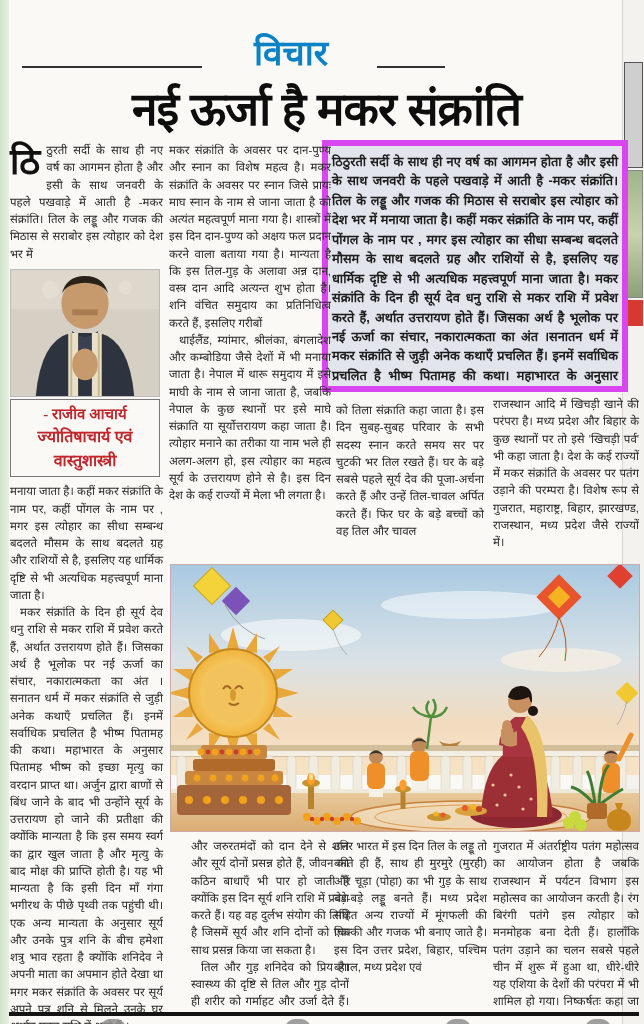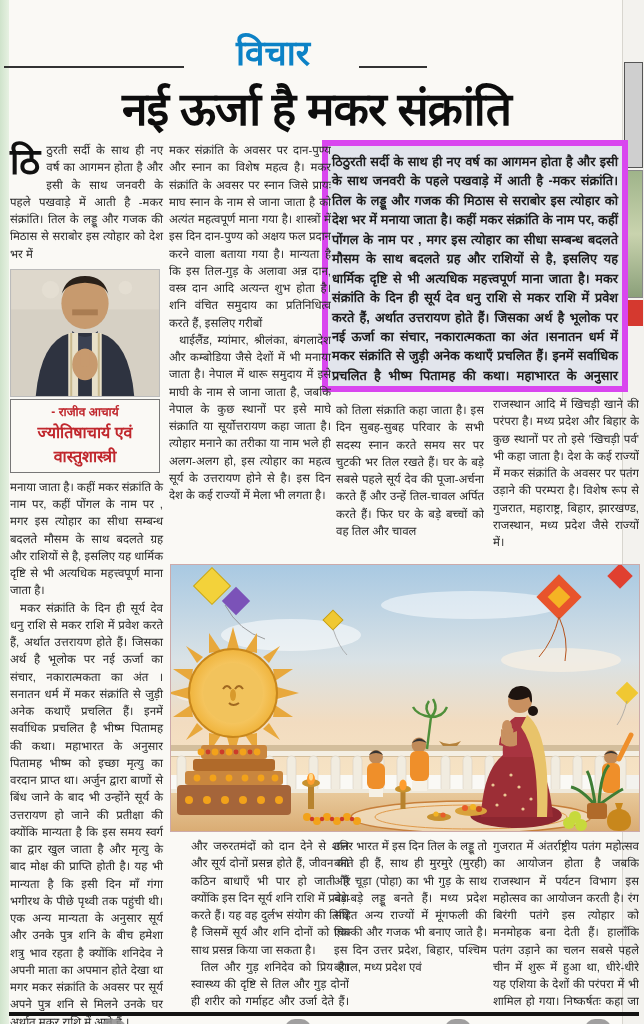--- a/index.html
+++ b/index.html
@@ -7,29 +7,29 @@
   body { font-family:"Liberation Sans","DejaVu Sans",sans-serif; background:#ffffff; }
   #page { position:relative; width:644px; height:1024px; background:#faf9f5; overflow:hidden; }
 
   
   .edge-left  { position:absolute; left:0; top:0; width:9px; height:1024px;
                 background:linear-gradient(90deg,#cfe3cb,#e7f1e2); }
   .edge-right { position:absolute; right:0; top:0; width:22px; height:1024px;
                 background:#f3f2ee; border-left:1px solid #d8d6cf; }
 
   
-  .masthead { position:absolute; left:4px; top:20px; width:613px; height:58px; }
+  .masthead { position:absolute; left:22px; top:20px; width:613px; height:58px; }
   .rule-a { position:absolute; left:0; top:46px; width:180px; height:2px; background:#333; }
   .rule-b { position:absolute; left:355px; top:46px; width:68px; height:2px; background:#333; }
   .section-label { position:absolute; left:185px; top:8px; width:168px; text-align:center;
                    font-size:35px; font-weight:800; color:#0c82c6; }
   .brand { position:absolute; right:4px; top:14px; font-size:27px; font-weight:800; color:#c5231b; }
 
   
-  .headline { position:absolute; left:10px; top:80px; width:613px; height:58px;
+  .headline { position:absolute; left:20px; top:80px; width:613px; height:58px;
               text-align:center; font-size:46px; font-weight:800; color:#0d0d0d;
               letter-spacing:-1px; line-height:58px; }
 
   
   .col { position:absolute; color:#2b2b2b; font-size:11.5px; line-height:1.5;
          text-align:justify; }
   .col p + p { text-indent:10px; }
 
   .col1 { left:10px;  top:142px; width:153px; }
   .col2 { left:169px; top:142px; width:162px; height:420px; overflow:hidden; }
@@ -43,21 +43,21 @@
   .lead-box { position:absolute; left:322px; top:140px; width:306px; height:252px;
               background:#e2e5ec; border:6px solid #d946ef; padding:6px 4px;
               font-size:12.8px; font-weight:600; line-height:1.52; color:#1d1d1d;
               text-align:justify; overflow:hidden; }
 
   
   .author-card { margin:6px 0 6px 0; width:150px; }
   .author-photo { width:150px; height:128px; display:block; border:1px solid #bbb; background:#cfc9bd; }
   .author-caption { width:150px; border:1px solid #777; margin-top:2px; padding:3px 2px;
                     text-align:center; color:#c0272d; font-weight:700; background:#faf9f5; }
-  .author-caption .nm { font-size:12px; }
+  .author-caption .nm { font-size:15px;font-family:Liberation Serif, serif; }
   .author-caption .tt { font-size:16px; }
 
   
   .photo-wrap { position:absolute; left:170px; top:564px; width:470px; height:268px;
                 border:1px solid #caa; overflow:hidden; }
   .photo-wrap svg { display:block; }
 
   
   .bcol1 { left:170px; top:838px; width:158px; height:170px; overflow:hidden;margin-left:21px; }
   .bcol2 { left:334px; top:838px; width:153px; height:170px; overflow:hidden; }

